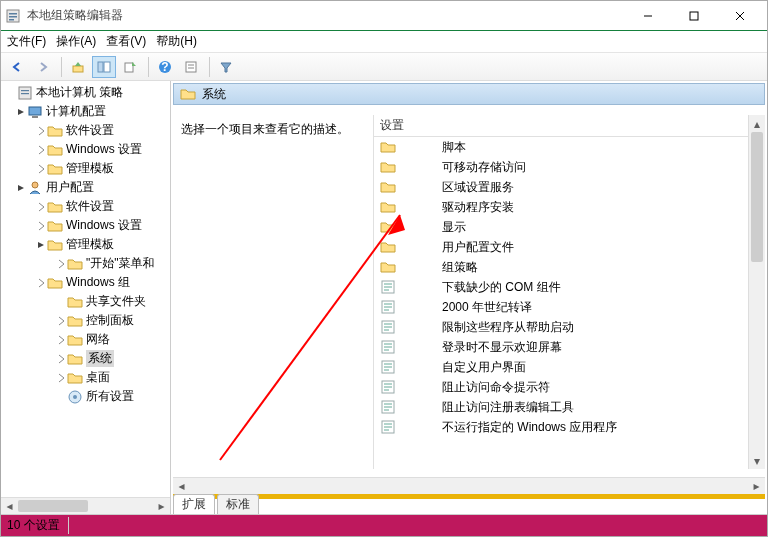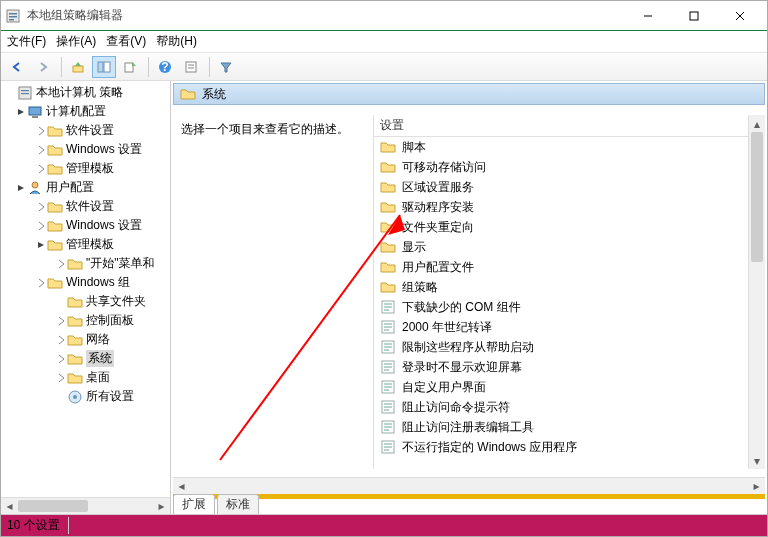--- a/index.html
+++ b/index.html
@@ -27,21 +27,21 @@
   .hscroll .arrow{ width:17px; height:17px; display:flex; align-items:center; justify-content:center; color:#606060;}
   .hscroll .thumb{ position:absolute; left:17px; width:70px; top:2px; bottom:2px; background:#cdcdcd; border-radius:2px;}
   .right-pane { flex:1; display:flex; flex-direction:column; overflow:hidden; }
   .header-bar { height:22px; background: linear-gradient(#d6e7f7,#bcd6ee); border:1px solid #9ab8d4; margin:2px; display:flex; align-items:center; padding-left:6px; color:#000;}
   .header-bar .ic{ width:16px; height:16px; margin-right:6px;}
   .content { flex:1; display:flex; overflow:hidden; margin:8px 2px; }
   .desc-col { width:200px; padding:6px 8px; color:#000; }
   .list-col { flex:1; border-left:1px solid #e0e0e0; display:flex; flex-direction:column; overflow:hidden; position:relative; }
   .list-header { height:22px; display:flex; align-items:center; border-bottom:1px solid #e0e0e0; padding-left:6px; color:#333; background:#fff;}
   .list-body { flex:1; overflow:auto; }
-  .list-row { height:20px; display:flex; align-items:center; padding-left:6px; }
+  .list-row { height:20px; display:flex; align-items:center; padding-left:6px;gap:40px; }
   .list-row .ic{ width:16px; height:16px; margin-right:6px; display:inline-flex; align-items:center; justify-content:center;}
   .vscroll{ width:17px; background:#f0f0f0; border-left:1px solid #ddd; display:flex; flex-direction:column; }
   .vscroll .arrow{ height:17px; display:flex; align-items:center; justify-content:center; color:#606060;}
   .vscroll .track{ flex:1; position:relative;}
   .vscroll .thumb{ position:absolute; top:0; left:2px; right:2px; height:130px; background:#cdcdcd; border-radius:2px;}
   .tabs-row { height:20px; display:flex; align-items:flex-end; border-top:5px solid #eab308; margin:0 2px; }
   .tab { border:1px solid #bbb; border-bottom:none; padding:1px 8px; margin-right:2px; background:#fff; font-size:11px; border-radius:3px 3px 0 0; color:#333;}
   .tab.inactive { background:#f2f2f2; }
   .statusbar { height:22px; border-top:1px solid #ccc; display:flex; align-items:center; padding:0 6px; background:#be185d; color:#000;}
   .statusbar .cell{ border-right:1px solid #ccc; padding-right:8px; margin-right:8px;}
@@ -419,28 +419,20 @@
                       </svg>
                     </span>
                     <span>驱动程序安装</span>
                   </div>
                   <div class="list-row">
                     <span class="ic">
                       <svg class="folder-svg" viewBox="0 0 16 16">
                         <path d="M1 4 L6 4 L8 6 L15 6 L15 13 L1 13 Z" fill="#ffe08a" stroke="#c7a33a"></path>
                       </svg>
                     </span>
-                    <span>文件夹重定向</span>
-                  </div>
-                  <div class="list-row">
-                    <span class="ic">
-                      <svg class="folder-svg" viewBox="0 0 16 16">
-                        <path d="M1 4 L6 4 L8 6 L15 6 L15 13 L1 13 Z" fill="#ffe08a" stroke="#c7a33a"></path>
-                      </svg>
-                    </span>
                     <span>显示</span>
                   </div>
                   <div class="list-row">
                     <span class="ic">
                       <svg class="folder-svg" viewBox="0 0 16 16">
                         <path d="M1 4 L6 4 L8 6 L15 6 L15 13 L1 13 Z" fill="#ffe08a" stroke="#c7a33a"></path>
                       </svg>
                     </span>
                     <span>用户配置文件</span>
                   </div>

